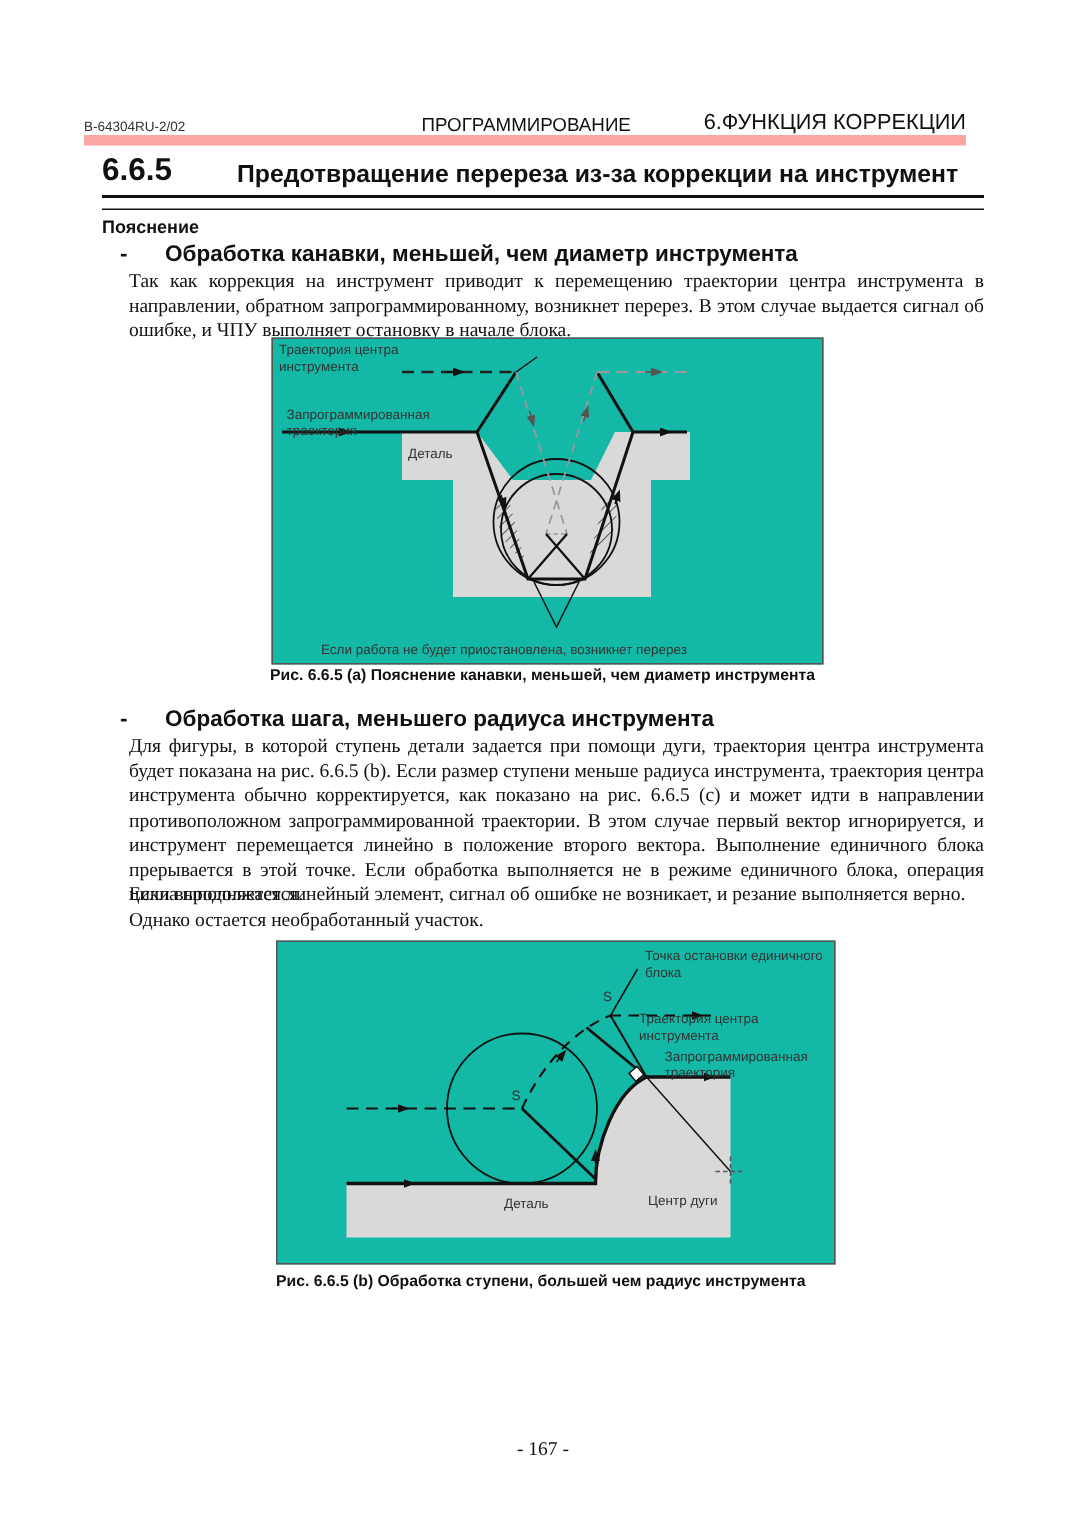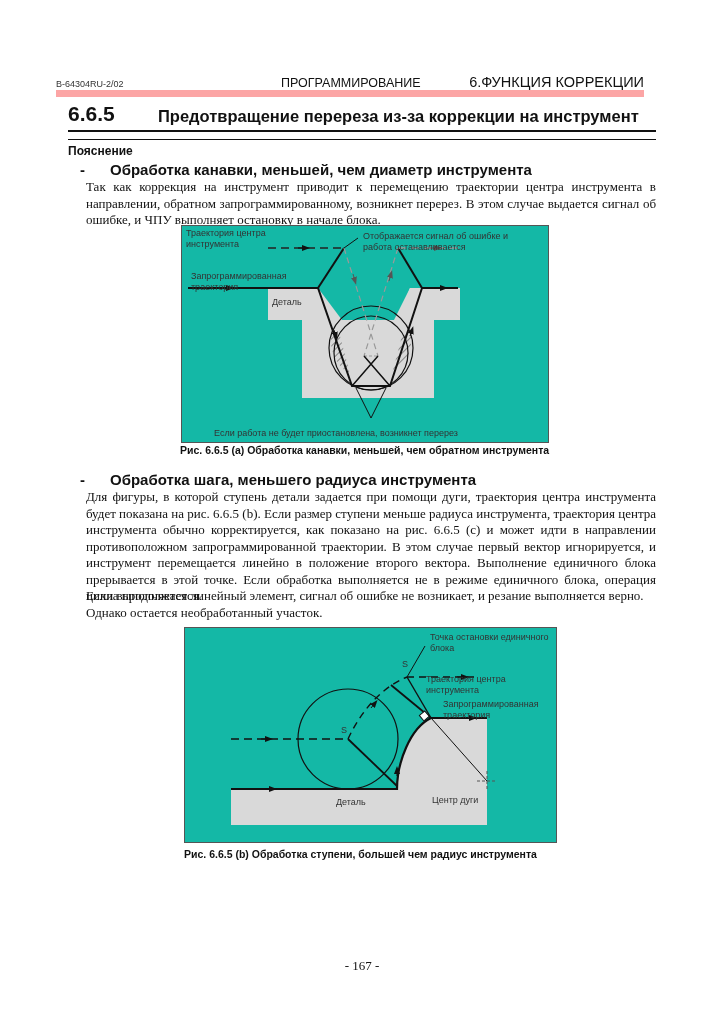--- a/index.html
+++ b/index.html
@@ -87,32 +87,28 @@
 
     <path d="M182,130 L208,160 M196,130 L170,160" fill="none" stroke="#111" stroke-width="1.5"></path>
 
     <path d="M162,22 L176,12" stroke="#111"></path>
     <path d="M174,162 L189,192 L204,162" fill="none" stroke="#111"></path>
   </svg>
   <div class="lbl" style="left:4px;top:2px;">
     <div>Траектория центра</div>
     <div>инструмента</div>
   </div>
-  <div class="lbl" style="left:181px;top:5px;">
-    <div>Отображается сигнал об ошибке и</div>
-    <div>работа останавливается</div>
-  </div>
   <div class="lbl" style="left:9px;top:45px;">
     <div>Запрограммированная</div>
     <div>траектория</div>
   </div>
   <div class="lbl" style="left:90px;top:71px;">Деталь</div>
   <div class="lbl" style="left:32px;top:202px;">Если работа не будет приостановлена, возникнет перерез</div>
 </div>
-<div class="cap" style="left:180px;top:444px;">Рис. 6.6.5 (a)  Обработка канавки, меньшей, чем обратном инструмента</div>
+<div class="cap" style="left:180px;top:444px;">Рис. 6.6.5 (a)  Пояснение канавки, меньшей, чем диаметр инструмента</div>
 
 <div class="sub" style="top:471px;">
   <span class="dash">-</span><span>Обработка шага, меньшего радиуса инструмента</span>
 </div>
 <div class="para" style="top:489px;">Для фигуры, в которой ступень детали задается при помощи дуги, траектория центра инструмента будет показана на рис. 6.6.5 (b).  Если размер ступени меньше радиуса инструмента, траектория центра инструмента обычно корректируется, как показано на рис. 6.6.5 (c) и может идти в направлении противоположном запрограммированной траектории.  В этом случае первый вектор игнорируется, и инструмент перемещается линейно в положение второго вектора.  Выполнение единичного блока прерывается в этой точке.  Если обработка выполняется не в режиме единичного блока, операция цикла продолжается.</div>
 <div class="para" style="top:588px;text-align:left;">Если выполняется линейный элемент, сигнал об ошибке не возникает, и резание выполняется верно. Однако остается необработанный участок.</div>
 
 <div class="fig" style="left:184px;top:627px;width:371px;height:214px;">
   <svg width="371" height="214">
     <defs>

